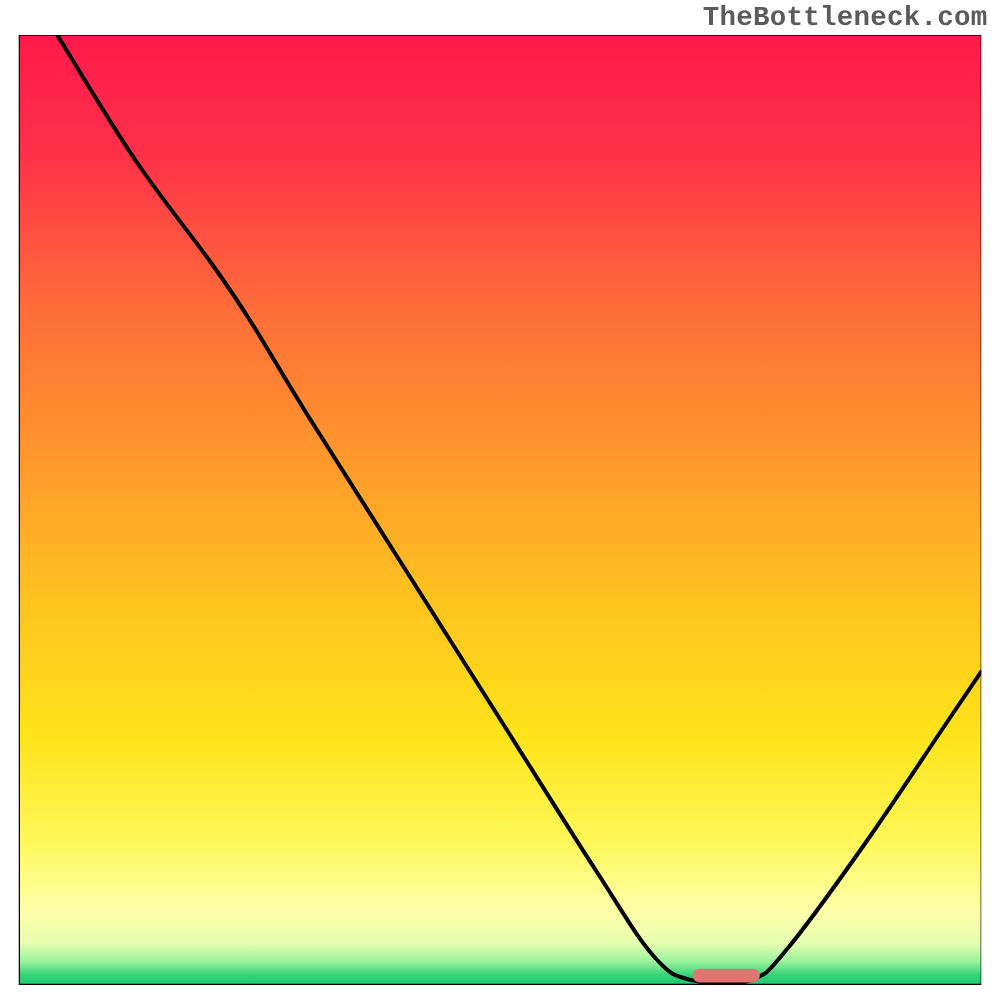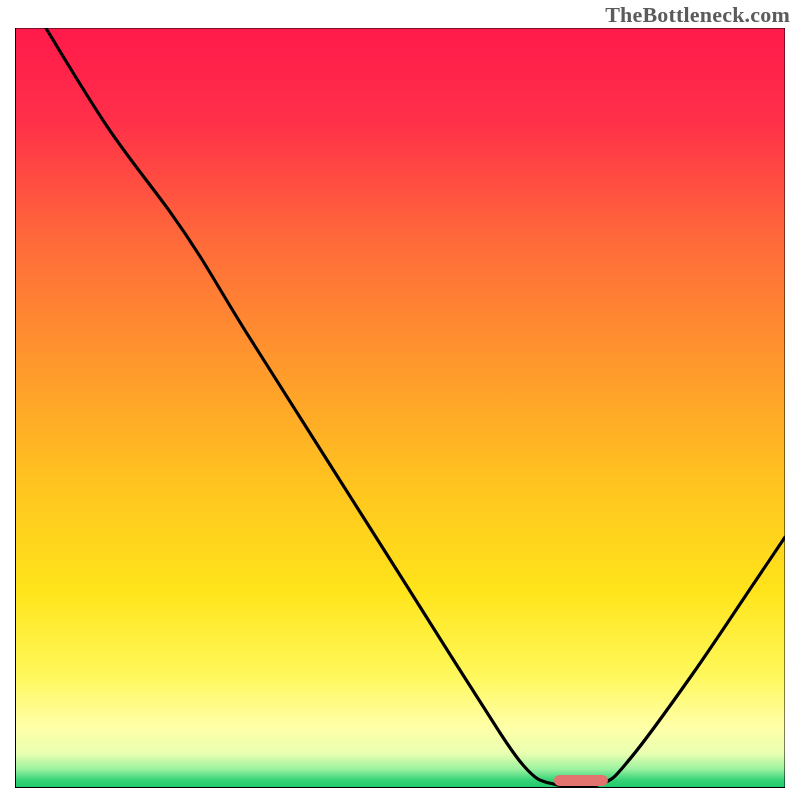--- a/index.html
+++ b/index.html
@@ -2,21 +2,21 @@
 <html><head>
 <meta charset="utf-8">
 <style>
   * { margin: 0; padding: 0; box-sizing: border-box; }
   html, body { width: 800px; height: 800px; overflow: hidden; background: #fff; }
   .wrap { position: relative; width: 800px; height: 800px; }
   .attribution {
     position: absolute;
     top: 2px;
     right: 10px;
-    font-family: Liberation Serif, serif;
+    font-family: Liberation Mono, monospace;
     font-size: 22px;
     font-weight: 600;
     color: #5b5b5b;
     letter-spacing: 0.2px;
   }
   .plot {
     position: absolute;
     left: 15px;
     top: 28px;
     width: 770px;

